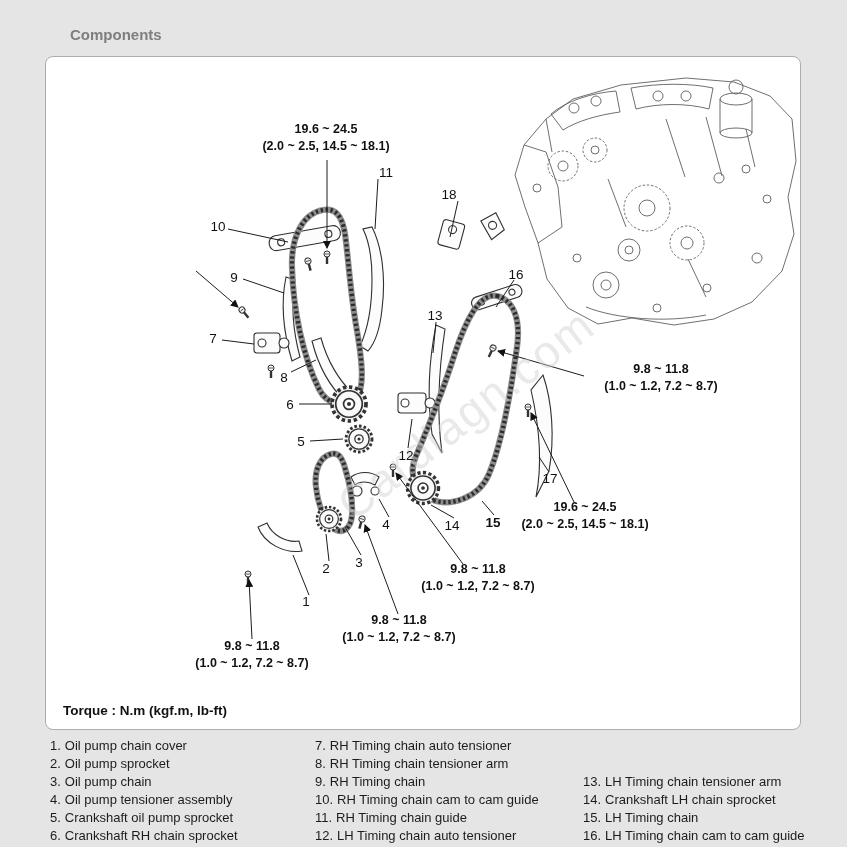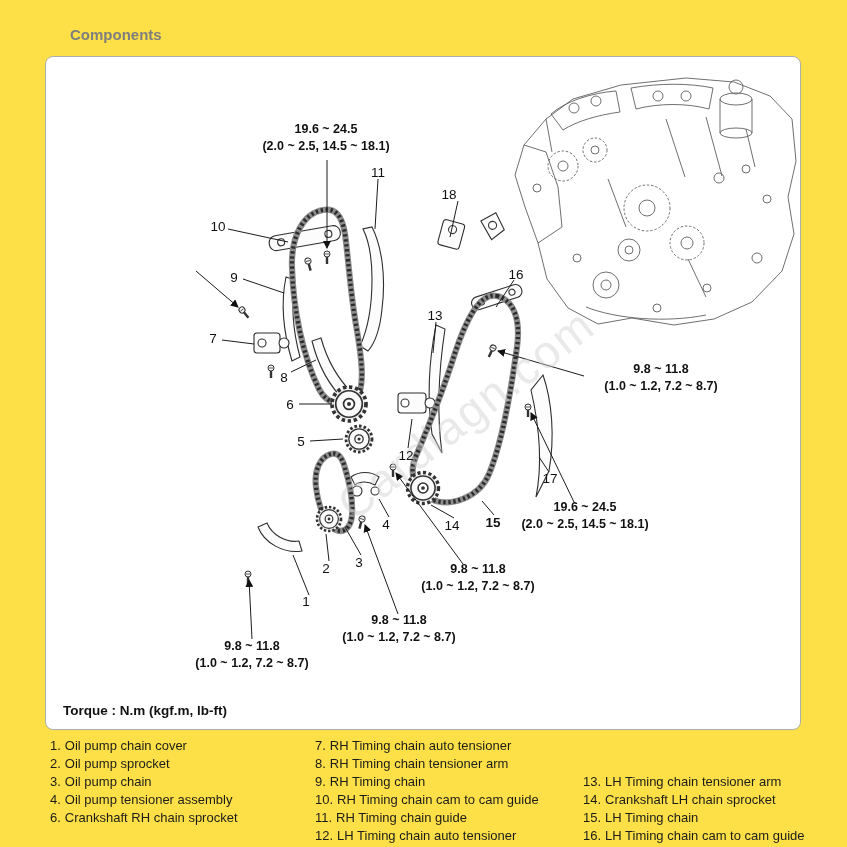--- a/index.html
+++ b/index.html
@@ -1,16 +1,16 @@
 <!DOCTYPE html>
 <html><head>
 <meta charset="utf-8">
 <style>
   html,body{margin:0;padding:0;background:#fff;}
-  .page{position:relative;width:847px;height:847px;background:#fde047;overflow:hidden;
+  .page{position:relative;width:847px;height:847px;background:#e5e5e5;overflow:hidden;
         font-family:"Liberation Sans", sans-serif;color:#111;}
   .title{position:absolute;left:70px;top:26px;font-size:15px;font-weight:bold;color:#7e7e7e;}
   .diagram-box{position:absolute;left:45px;top:56px;width:754px;height:672px;
                border:1px solid #adadad;border-radius:8px;background:#fff;}
   .diagram-box svg{position:absolute;left:0;top:0;}
   .callout{position:absolute;transform:translate(-50%,-50%);font-size:13.5px;color:#111;z-index:4;}
   .torque{position:absolute;transform:translateX(-50%);text-align:center;font-weight:bold;
           font-size:12.5px;line-height:1.35;white-space:nowrap;color:#111;z-index:4;}
   .torque-note{position:absolute;left:17px;top:646px;font-size:13.5px;font-weight:bold;color:#111;z-index:4;}
   .watermark{position:absolute;left:190px;top:330px;width:460px;text-align:center;
@@ -231,38 +231,39 @@
     <div class="callout" style="left:260px;top:544px;">1</div>
     <div class="callout" style="left:280px;top:511px;">2</div>
     <div class="callout" style="left:313px;top:505px;">3</div>
     <div class="callout" style="left:340px;top:467px;">4</div>
     <div class="callout" style="left:255px;top:384px;">5</div>
     <div class="callout" style="left:244px;top:347px;">6</div>
     <div class="callout" style="left:167px;top:281px;">7</div>
     <div class="callout" style="left:238px;top:320px;">8</div>
     <div class="callout" style="left:188px;top:220px;">9</div>
     <div class="callout" style="left:172px;top:169px;">10</div>
-    <div class="callout" style="left:332px;top:115px;">11</div>
+    <div class="callout" style="left:340px;top:115px;">11</div>
     <div class="callout" style="left:360px;top:398px;">12</div>
     <div class="callout" style="left:389px;top:258px;">13</div>
     <div class="callout" style="left:406px;top:468px;">14</div>
     <div class="callout" style="left:447px;top:465px;font-weight:bold;">15</div>
     <div class="callout" style="left:470px;top:217px;">16</div>
     <div class="callout" style="left:504px;top:421px;">17</div>
     <div class="callout" style="left:403px;top:137px;">18</div>
 
     <div class="torque-note">Torque : N.m (kgf.m, lb-ft)</div>
   </div>
 
   <div class="legend">
     <div class="col1">
       <div class="legend-item"><span class="num">1.</span><span>Oil pump chain cover</span></div>
       <div class="legend-item"><span class="num">2.</span><span>Oil pump sprocket</span></div>
       <div class="legend-item"><span class="num">3.</span><span>Oil pump chain</span></div>
       <div class="legend-item"><span class="num">4.</span><span>Oil pump tensioner assembly</span></div>
+      <div class="legend-item"><span class="num">5.</span><span>Crankshaft oil pump sprocket</span></div>
       <div class="legend-item"><span class="num">6.</span><span>Crankshaft RH chain sprocket</span></div>
     </div>
     <div class="col2">
       <div class="legend-item"><span class="num">7.</span><span>RH Timing chain auto tensioner</span></div>
       <div class="legend-item"><span class="num">8.</span><span>RH Timing chain tensioner arm</span></div>
       <div class="legend-item"><span class="num">9.</span><span>RH Timing chain</span></div>
       <div class="legend-item"><span class="num">10.</span><span>RH Timing chain cam to cam guide</span></div>
       <div class="legend-item"><span class="num">11.</span><span>RH Timing chain guide</span></div>
       <div class="legend-item"><span class="num">12.</span><span>LH Timing chain auto tensioner</span></div>
     </div>

